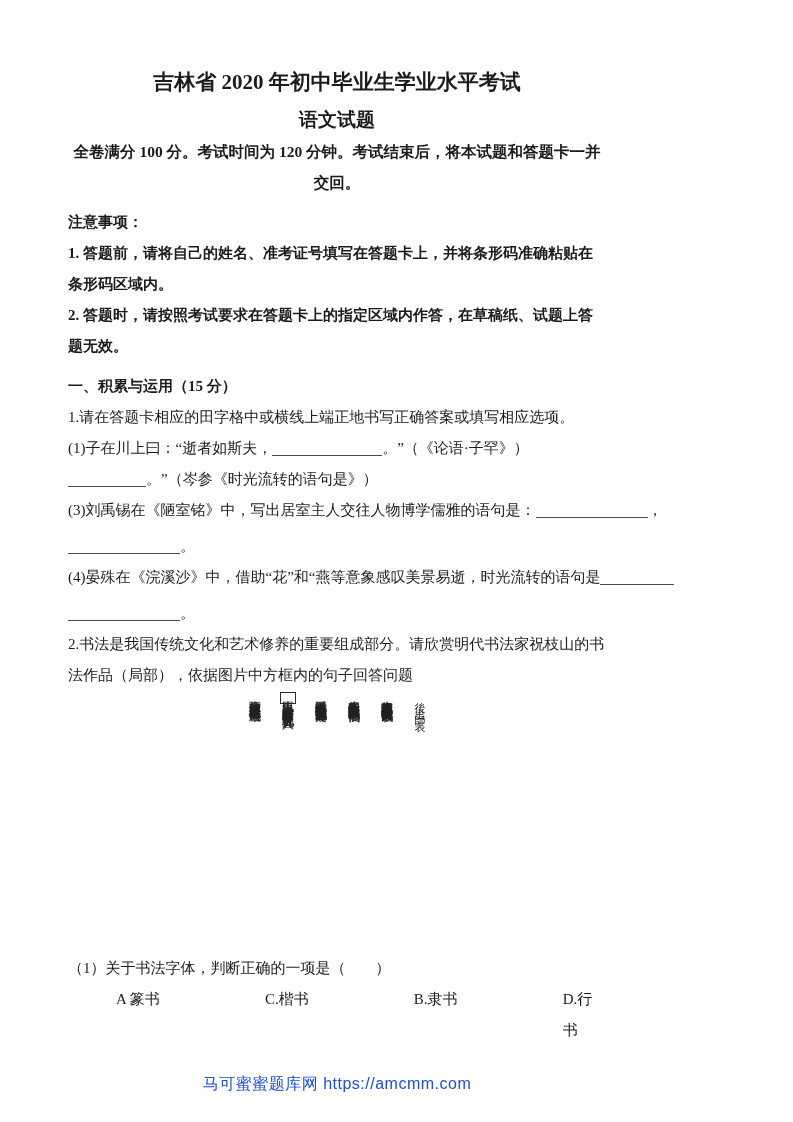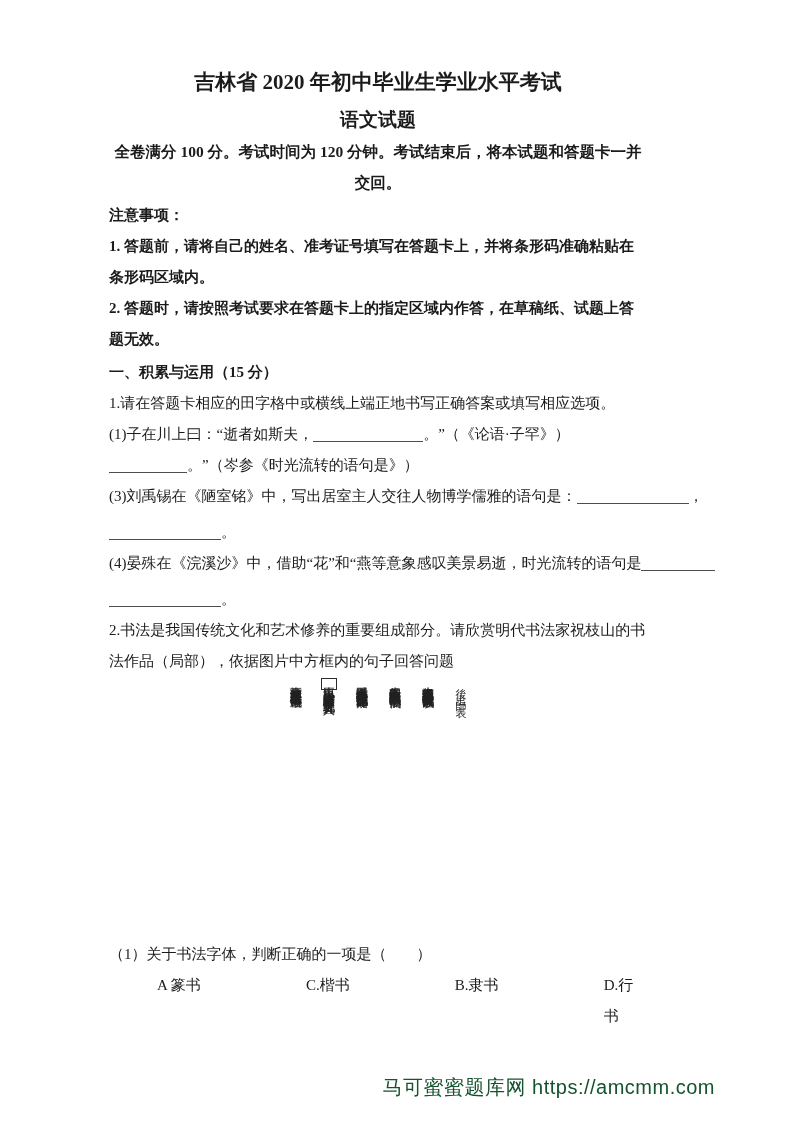--- a/index.html
+++ b/index.html
@@ -3,28 +3,27 @@
 <meta charset="utf-8">
 <style>
   html,body { margin:0; padding:0; background:#ffffff; }
   .page {
     position:relative;
     width:674px; height:1122px;
     background:#ffffff;
     font-family:"Liberation Serif","DejaVu Serif",serif;
     color:#1b1b1b;
     overflow:hidden;
-    padding-left:41px;
   }
   .content { padding:66px 68px 0 68px; }
   .doc-title  { font-size:21px; line-height:32px; font-weight:bold; text-align:center; margin:0; }
   .doc-subtitle { font-size:19px; line-height:32px; font-weight:bold; text-align:center; margin:6px 0 0 0; }
   p { margin:0; font-size:15px; line-height:31px; }
   .info { font-weight:bold; text-align:center; font-size:15.5px; }
-  .mt2 { margin-top:2px; }
+  .mt2 { margin-top:9px; }
   .mt5 { margin-top:5px; }
   .mt6 { margin-top:6px; }
   .bold { font-weight:bold; }
   .nowrap { white-space:nowrap; }
   .blank {
     display:inline-block;
     border-bottom:1px solid #4d4d4d;
     height:16px;
     vertical-align:-3px;
   }
@@ -45,24 +44,24 @@
   .callig .title-col { font-size:11px; letter-spacing:6px; padding-top:3px; }
   .boxed { border:1.5px solid #2b2b2b; padding:2px 0; }
   
   .options { display:flex; font-size:15px; line-height:31px;margin-left:48px; }
   .options .opt { width:153px; }
   .options .opt:last-child { width:auto; }
   
   .watermark {
     position:absolute;
     top:1074px; left:0; right:0;
-    text-align:right;
+    text-align:center;
     font-family:"Liberation Sans","DejaVu Sans",sans-serif;
-    font-size:20px;
-    color:#14532d;
+    font-size:16px;
+    color:#1d4ed8;
     letter-spacing:0.5px;
   }
 </style>
 </head>
 <body>
 
 <div class="page">
   <div class="content">
 
     <div class="doc-title">吉林省 2020 年初中毕业生学业水平考试</div>

